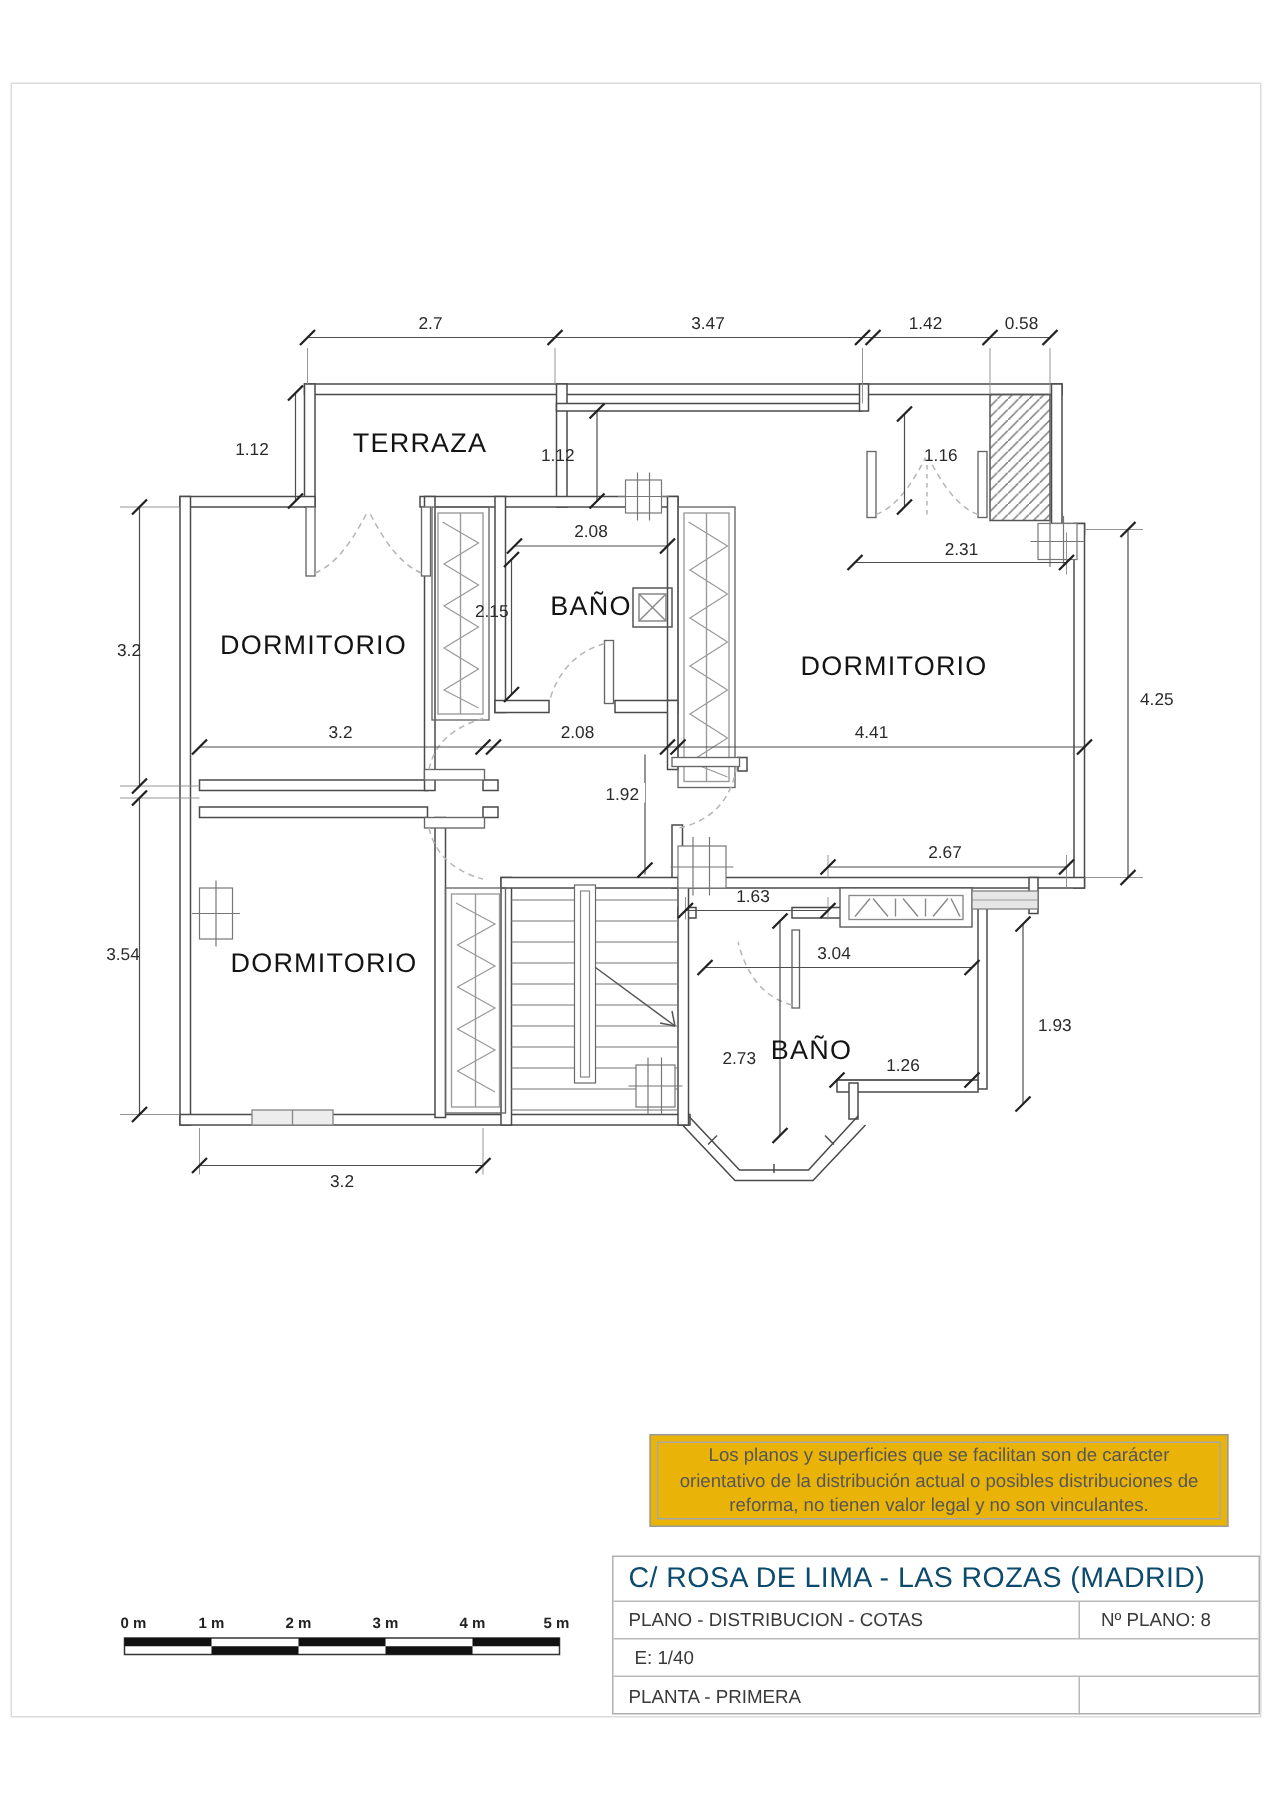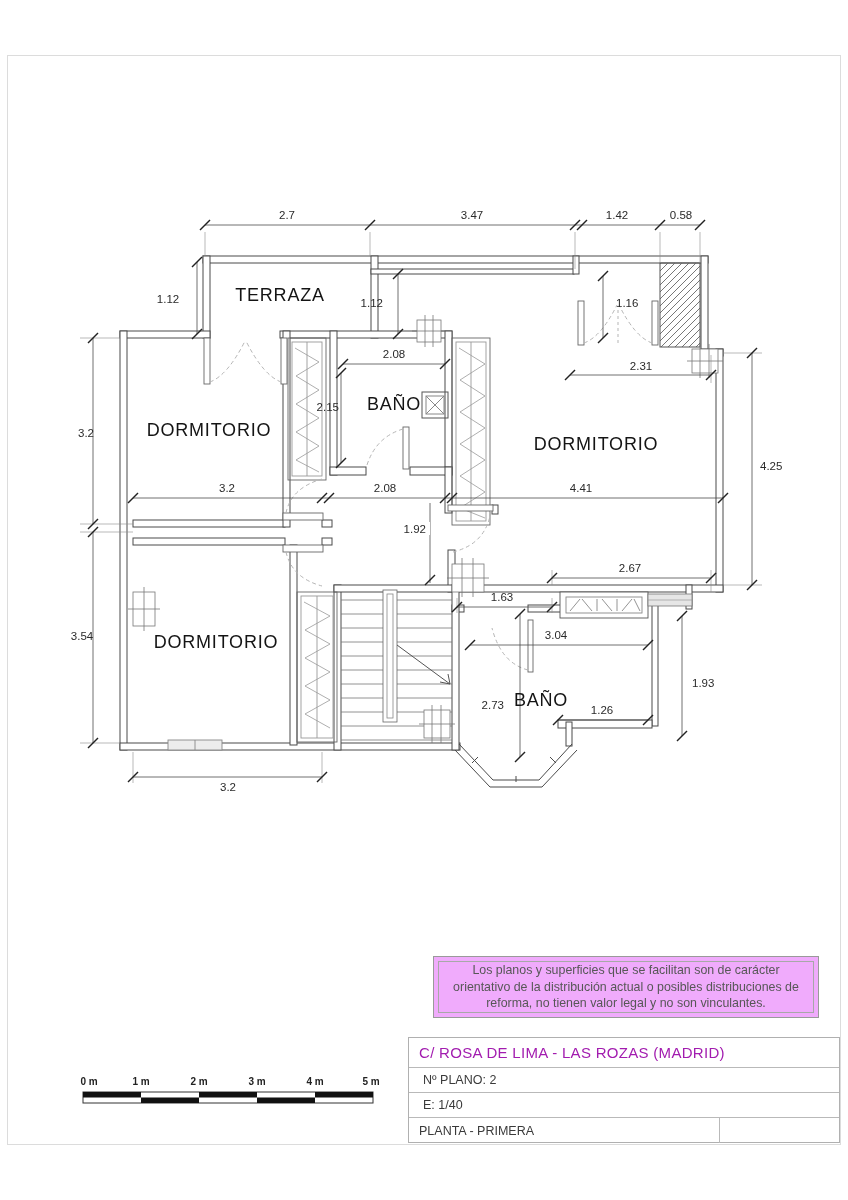--- a/index.html
+++ b/index.html
@@ -5,30 +5,30 @@
   html,body{margin:0;padding:0;background:#ffffff;}
   body{width:848px;height:1200px;position:relative;overflow:hidden;
        font-family:"Liberation Sans", sans-serif;}
   .frame{position:absolute;left:7px;top:55px;width:832px;height:1088px;
          border:1px solid #dcdcdc;}
   svg text{font-family:"Liberation Sans", sans-serif;}
   .dim{font-size:11.5px;fill:#2a2a2a;}
   .room{font-size:18px;fill:#141414;letter-spacing:0.8px;}
   .sb-label{font-size:10px;font-weight:bold;fill:#222;}
   .disclaimer{position:absolute;left:433px;top:956px;width:386px;height:62px;
-              border:1px solid #9a9a9a;background:#f0abfc;box-sizing:border-box;}
+              border:1px solid #9a9a9a;background:#eab308;box-sizing:border-box;}
   .disclaimer-inner{position:absolute;left:4px;top:4px;right:4px;bottom:4px;
               border:1px solid #a8a8a8;display:flex;align-items:center;justify-content:center;
               text-align:center;font-size:12.4px;line-height:1.32;color:#575757;padding:2px 10px;box-sizing:border-box;}
   .titleblock{position:absolute;left:408px;top:1037px;width:432px;height:106px;
               box-sizing:border-box;border:1px solid #b0b0b0;background:#fff;color:#3a3a3a;}
   .tb-row{box-sizing:border-box;border-bottom:1px solid #b9b9b9;display:flex;}
   .tb-row:last-child{border-bottom:none;}
-  .tb-address{height:30px;align-items:center;padding-left:10px;font-size:15px;
-              color:#a21caf;letter-spacing:0.3px;}
+  .tb-address{height:30px;align-items:center;padding-left:10px;font-size:19px;
+              color:#0c4a6e;letter-spacing:0.3px;}
   .tb-cells{height:25px;}
   .tb-left{flex:0 0 311px;box-sizing:border-box;border-right:1px solid #b9b9b9;
            display:flex;align-items:center;padding-left:10px;font-size:12.5px;}
   .tb-right{flex:1;display:flex;align-items:center;padding-left:14px;font-size:12.5px;}
 </style>
 </head>
 <body>
 
 <div class="frame"></div>
 
@@ -350,21 +350,22 @@
   </g>
 </svg>
 
 <div class="disclaimer">
   <div class="disclaimer-inner">Los planos y superficies que se facilitan son de carácter orientativo de la distribución actual o posibles distribuciones de reforma, no tienen valor legal y no son vinculantes.</div>
 </div>
 
 <div class="titleblock">
   <div class="tb-row tb-address">C/  ROSA DE LIMA - LAS ROZAS   (MADRID)</div>
   <div class="tb-row tb-cells">
-    <div class="tb-right">Nº PLANO:  2</div>
+    <div class="tb-left">PLANO   -   DISTRIBUCION - COTAS</div>
+    <div class="tb-right">Nº PLANO:  8</div>
   </div>
   <div class="tb-row tb-cells">
     <div class="tb-right">E: 1/40</div>
   </div>
   <div class="tb-row tb-cells">
     <div class="tb-left">PLANTA - PRIMERA</div>
     <div class="tb-right"></div>
   </div>
 </div>
 

